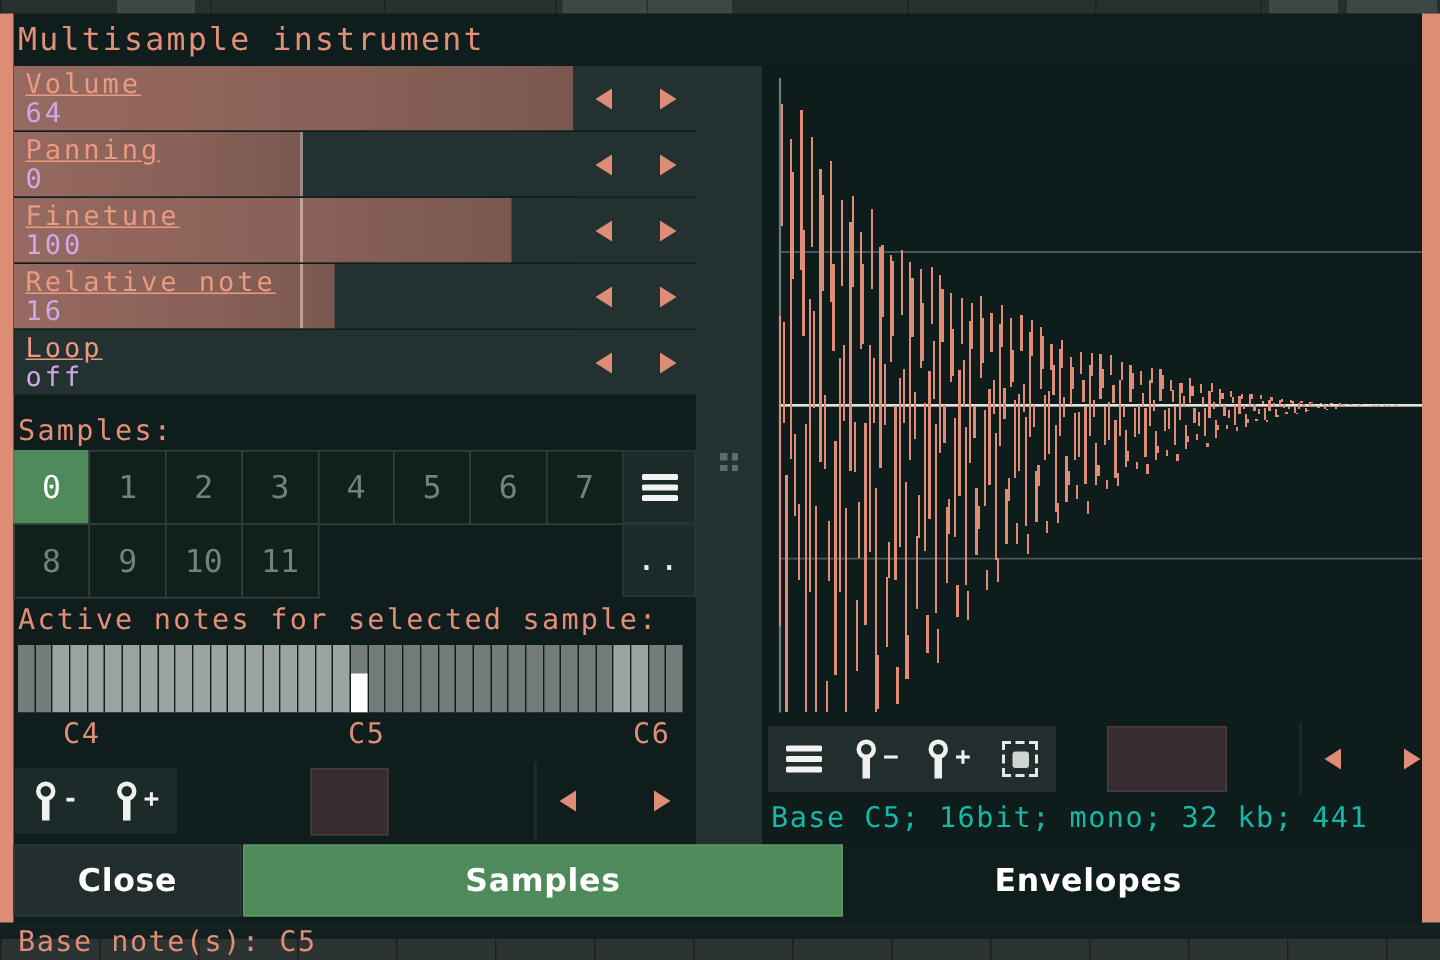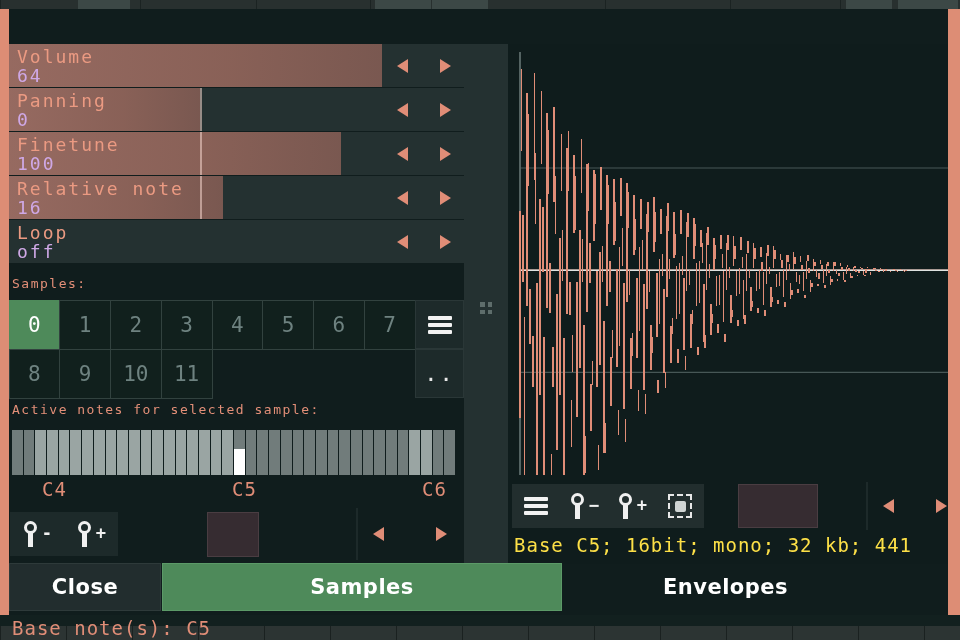--- a/index.html
+++ b/index.html
@@ -61,39 +61,39 @@
     position: absolute; left: 0; top: 0; height: 43px;
     background: linear-gradient(90deg, #9c6d63 0%, #8e6359 60%, #7e5a52 100%);
     opacity: .95;
   }
   .slider .center-mark {
     position: absolute; top: 0; width: 2px; height: 43px;
     background: rgba(245,215,205,.55);
   }
   .slider .lbl {
     position: absolute; left: 8px; top: 2px;
-    color: #eb9a82; font-size: 18px; letter-spacing: 2px; white-space: nowrap;
+    color: #eb9a82; font-size: 18px; letter-spacing: 2px; white-space: nowrap; text-decoration: underline;
   }
   .slider .val {
     position: absolute; left: 8px; top: 21px;
     color: #cfa8e6; font-size: 18px; letter-spacing: 2px; white-space: nowrap;
   }
   .slider .arrows {
     position: absolute; right: 0; top: 0; width: 80px; height: 43px;
     background: #243131;
   }
   .arrow-l, .arrow-r {
     position: absolute; top: 15px; width: 0; height: 0;
   }
   .arrow-l { left: 13px; border-top: 7px solid transparent; border-bottom: 7px solid transparent; border-right: 11px solid #e08d77; }
   .arrow-r { right: 13px; border-top: 7px solid transparent; border-bottom: 7px solid transparent; border-left: 11px solid #e08d77; }
 
   
   .sec-label {
-    color: #e38f78; font-size: 13px; letter-spacing: 1.5px; white-space: nowrap;
+    color: #e38f78; font-size: 19px; letter-spacing: 1.5px; white-space: nowrap;
   }
   .samples-head { position: absolute; left: 12px; top: 276px; }
 
   .grid-wrap { position: absolute; left: 9px; top: 300px; width: 455px; height: 98px; }
   .grid { position: absolute; left: 0; top: 0; width: 406px; height: 98px; display: grid;
           grid-template-columns: repeat(8, 1fr); grid-template-rows: 1fr 1fr; }
   .cell {
     display: flex; align-items: center; justify-content: center;
     color: #6e8280; font-size: 21px;
     background: #11201d; border: 1px solid #32423f;
@@ -183,21 +183,21 @@
 
   .wave-box2 {
     position: absolute; left: 230px; top: 440px; width: 80px; height: 44px;
     background: #362c31; border: 1px solid #4a3d42;
   }
   .wave-divider { position: absolute; left: 358px; top: 438px; width: 2px; height: 48px; background: #1d2a2a; }
   .wave-arrows { position: absolute; left: 362px; top: 440px; width: 90px; height: 44px; }
 
   .wave-status {
     position: absolute; left: 6px; top: 490px;
-    color: #fde047; font-size: 19px; letter-spacing: 1px; white-space: nowrap;
+    color: #14b8a6; font-size: 19px; letter-spacing: 1px; white-space: nowrap;
   }
 
   
   .footer { position: absolute; left: 9px; top: 563px; width: 939px; height: 52px; }
   .tab {
     position: absolute; top: 0; height: 48px;
     display: flex; align-items: center; justify-content: center;
     color: #ffffff; font-size: 21px; letter-spacing: .5px;
     font-family: "DejaVu Sans", "Liberation Sans", sans-serif;
     font-weight: bold;
@@ -242,20 +242,21 @@
       <span class="tick" style="left: 792px;"></span>
       <span class="tick" style="left: 858px;"></span>
       <span class="tick" style="left: 924px;"></span>
     </div>
   <div class="bg-bottom-text">Base note(s): C5</div>
 
   <div class="dlg"></div>
   <div class="frame-left"></div>
   <div class="frame-right"></div>
 
+  <div class="title">Multisample instrument</div>
 
   <div class="left-panel" id="params">
       <div class="slider">
         <div class="fill" style="width: 82%;"></div>
         <div class="lbl">Volume</div>
         <div class="val">64</div>
         <div class="arrows">
           <span class="arrow-l"></span>
           <span class="arrow-r"></span>
         </div>

